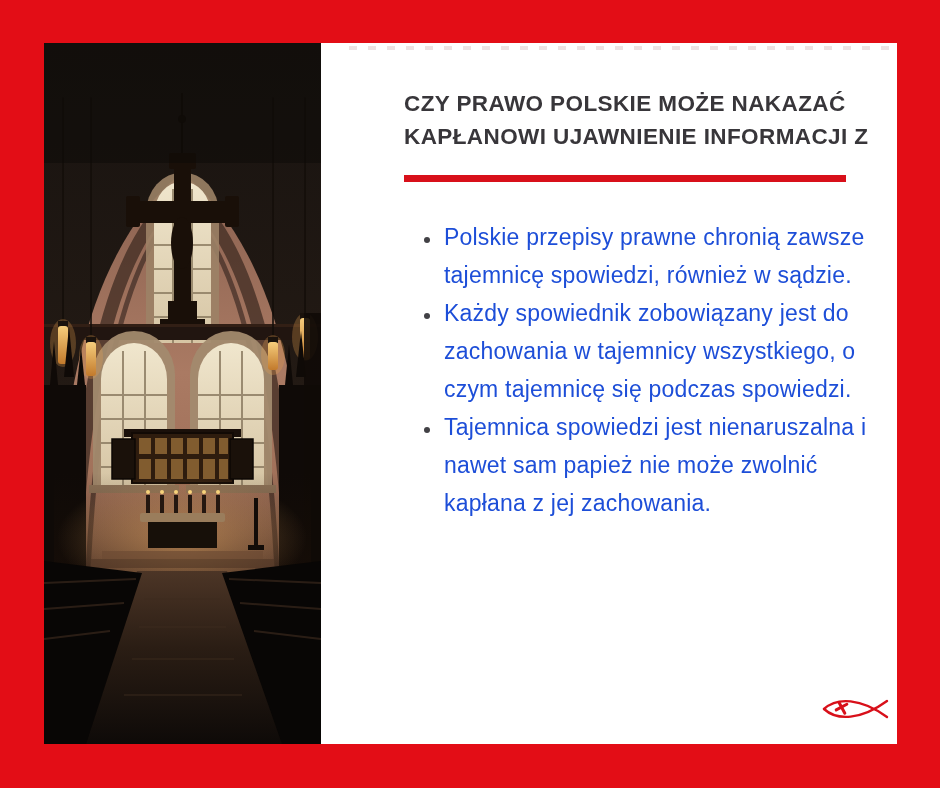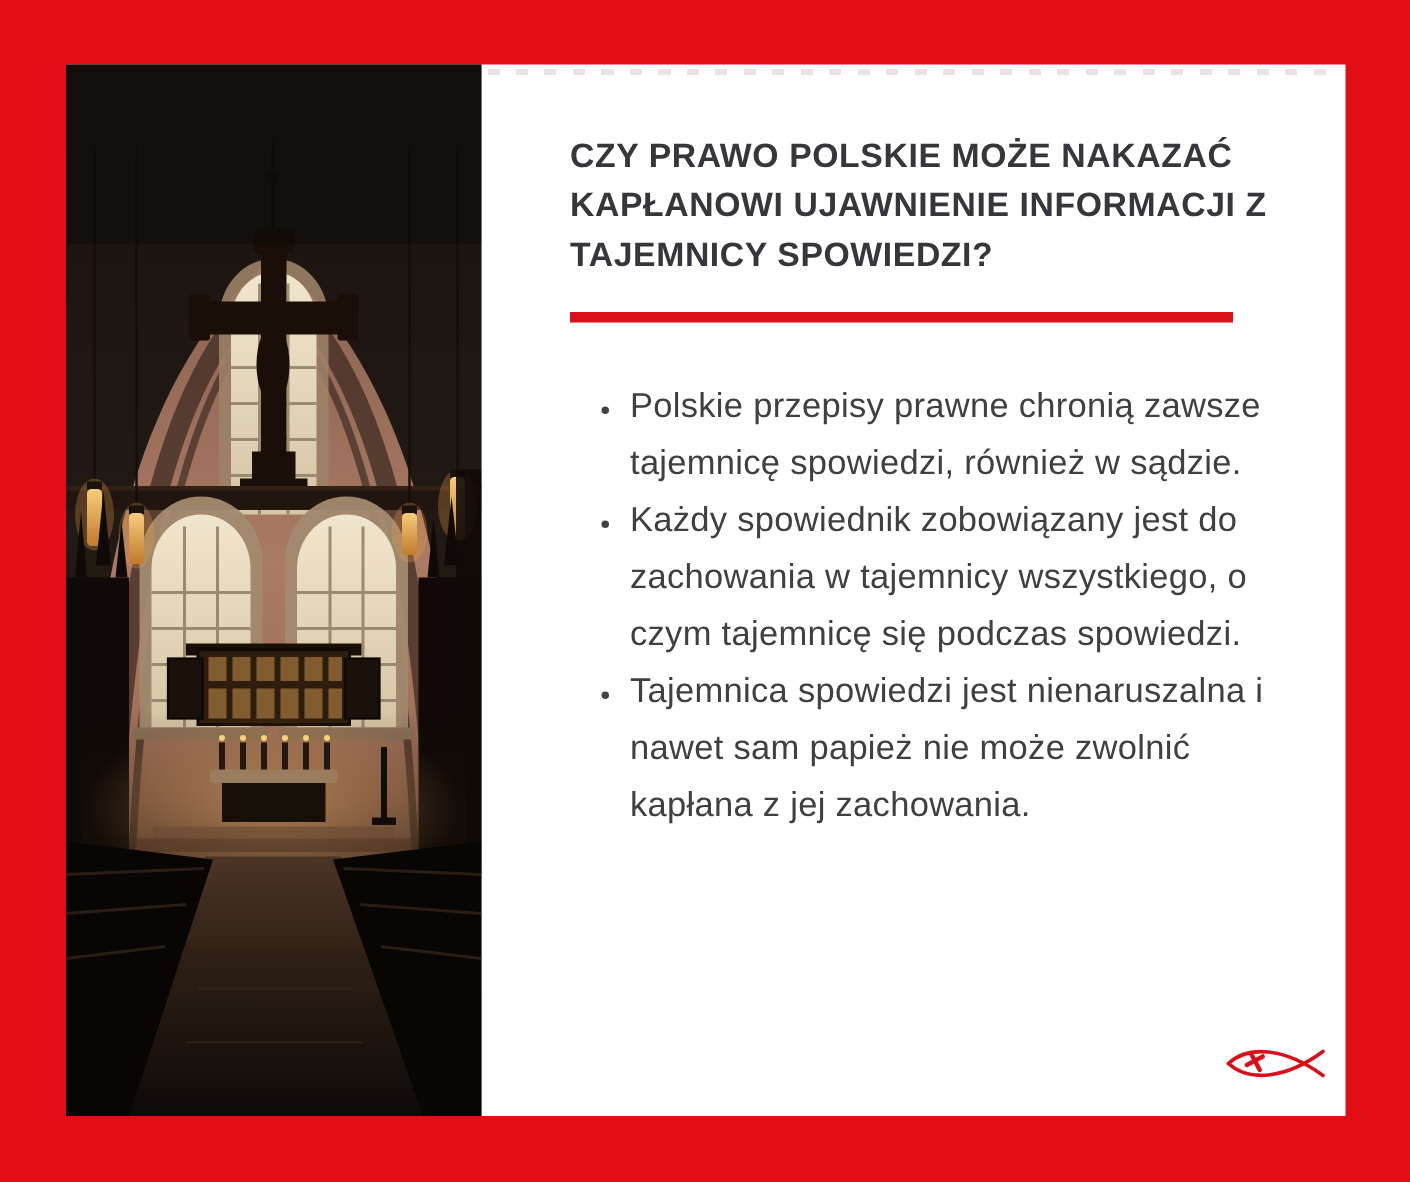--- a/index.html
+++ b/index.html
@@ -10,41 +10,41 @@
   }
   .card{
     position:absolute;left:44px;top:43px;width:853px;height:701px;
     background:var(--card-bg,#ffffff);display:flex;
   }
   .photo-wrap{
     width:277px;height:701px;flex:0 0 277px;overflow:hidden;background:#17110d;
   }
   .photo-wrap svg{display:block;}
   .content{
-    position:relative;flex:1 1 auto;padding:44px 34px 0 59px;box-sizing:border-box;
+    position:relative;flex:1 1 auto;padding:44px 34px 0 59px;box-sizing:border-box;margin-left:24px;
   }
   .perforation{
     position:absolute;top:3px;left:4px;right:4px;height:4px;opacity:.55;
     background:repeating-linear-gradient(90deg,
       rgba(197,160,160,.55) 0 8px, rgba(0,0,0,0) 8px 19px);
   }
   .title{margin:0 0 22px 0;}
   .title .tline{
     font-weight:700;font-size:22.5px;line-height:33px;letter-spacing:.4px;
     color:#38363a;white-space:nowrap;
   }
   .divider{
     width:442px;height:7px;background:var(--divider-red,#d8101a);border:none;margin:0;
   }
   ul.bullets{
     margin:36px 0 0 0;padding:0 0 0 38px;list-style:disc outside;
     max-width:432px;
   }
   ul.bullets li{
-    font-size:23px;line-height:38px;letter-spacing:.2px;color:#404040;
+    font-size:23px;line-height:38px;letter-spacing:.2px;color:#1d4ed8;
     margin:0;padding:0 0 0 2px;
   }
   ul.bullets li::marker{color:#424146;font-size:19px;}
   .fish{
     position:absolute;right:9px;bottom:20px;width:72px;height:30px;
   }
 </style>
 </head>
 <body style="--frame-red: #e30d16; --card-bg: #ffffff; --divider-red: #d8101a; --title-text: #38363a; --body-text: #424146;">
 
@@ -254,21 +254,20 @@
       <rect x="0" y="0" width="277" height="120" fill="#0c0907" opacity=".45"></rect>
     </svg>
   </div>
 
   <div class="content">
     <div class="perforation"></div>
 
     <h1 class="title">
         <div class="tline">CZY PRAWO POLSKIE MOŻE NAKAZAĆ</div>
         <div class="tline">KAPŁANOWI UJAWNIENIE INFORMACJI Z</div>
-        <div class="tline">TAJEMNICY SPOWIEDZI?</div>
       </h1>
 
     <div class="divider"></div>
 
     <ul class="bullets">
         <li>Polskie przepisy prawne chronią zawsze tajemnicę spowiedzi, również w sądzie.</li>
         <li>Każdy spowiednik zobowiązany jest do zachowania w tajemnicy wszystkiego, o czym tajemnicę się podczas spowiedzi.</li>
         <li>Tajemnica spowiedzi jest nienaruszalna i nawet sam papież nie może zwolnić kapłana z jej zachowania.</li>
       </ul>
 

